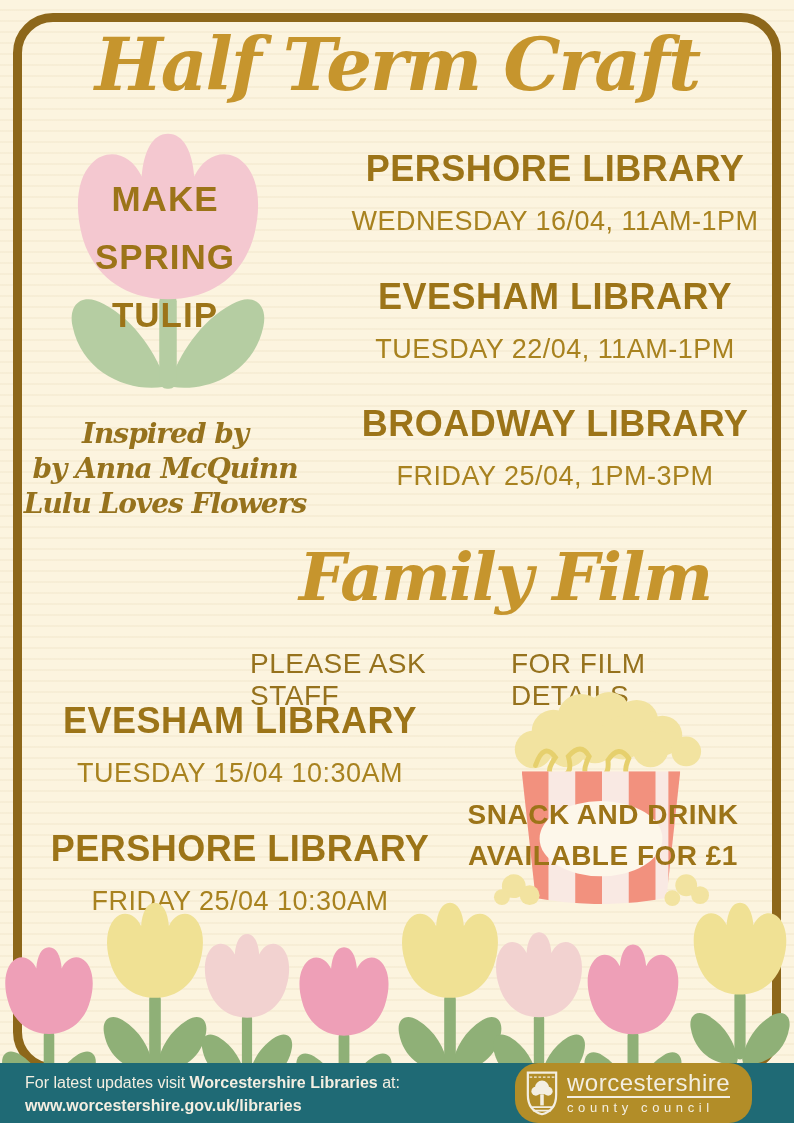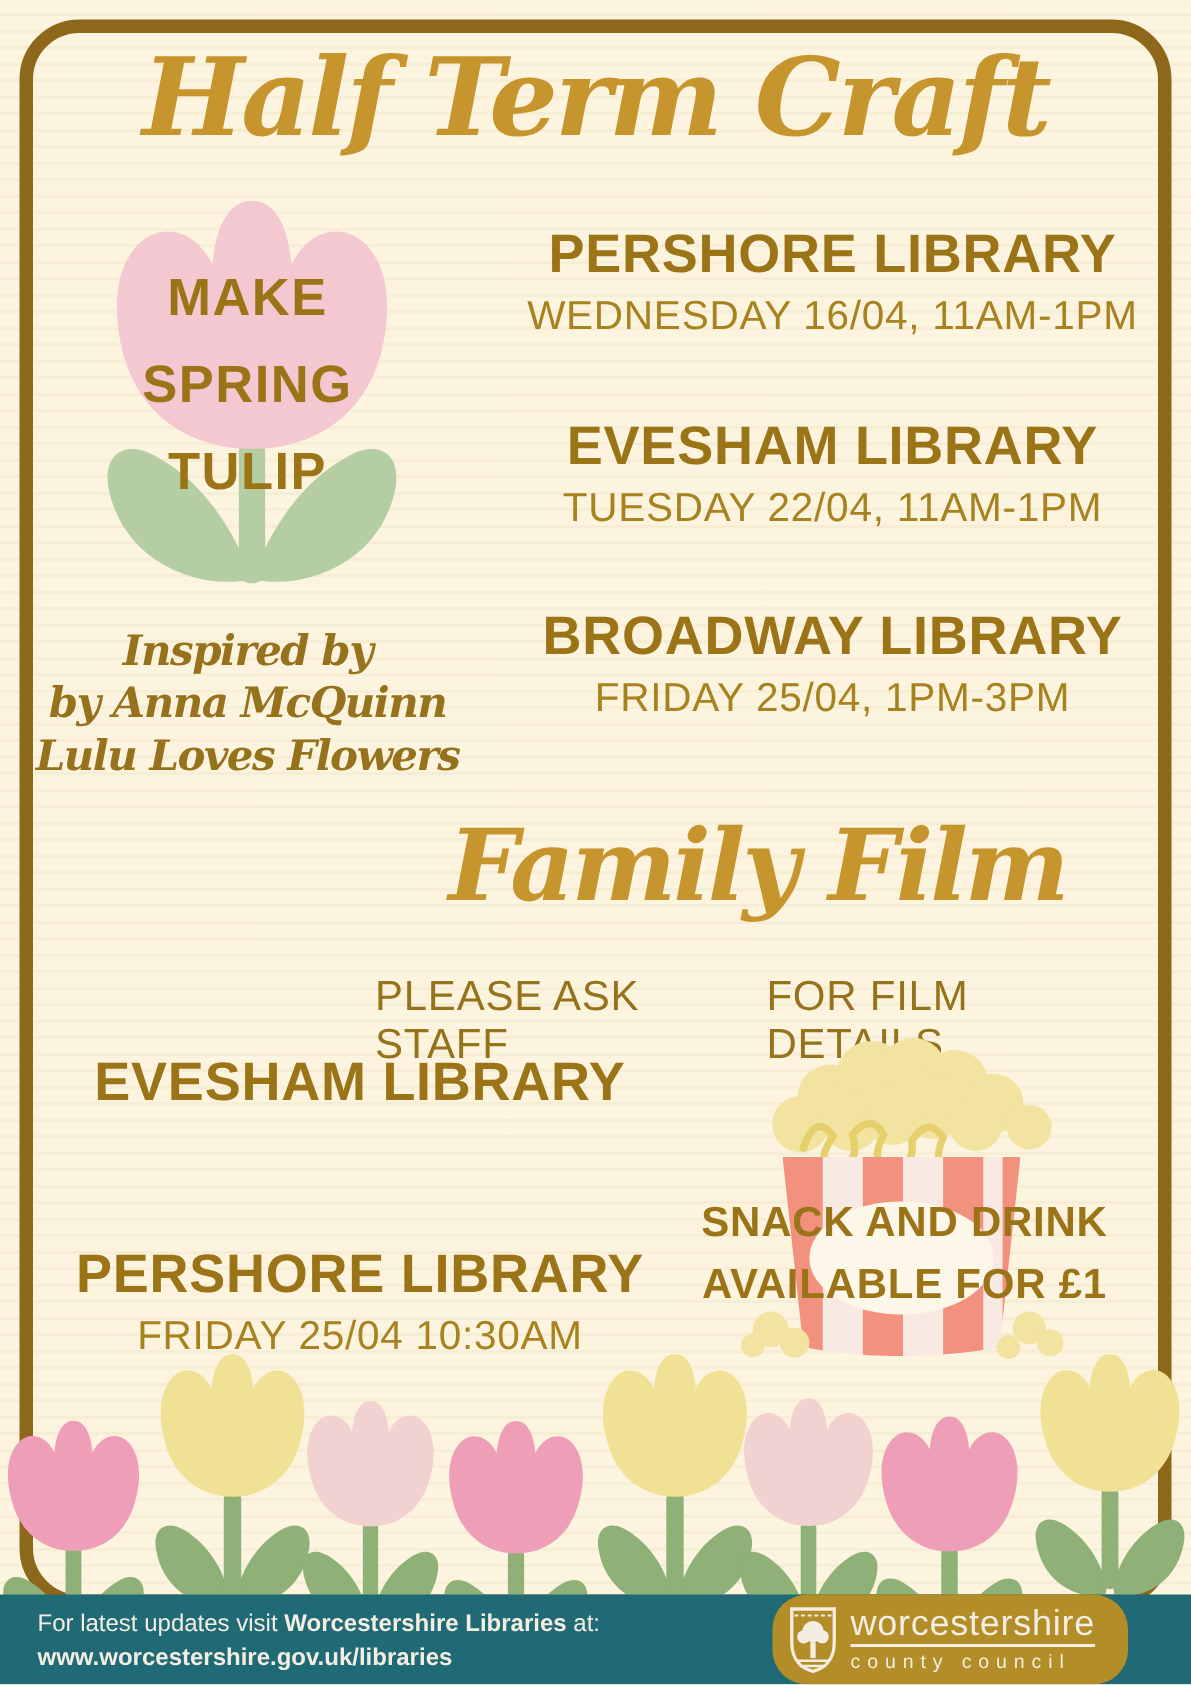--- a/index.html
+++ b/index.html
@@ -32,21 +32,21 @@
     color:var(--text-brown, #9c7418); letter-spacing:1px;
   }
   .inspired{
     position:absolute; left:10px; top:416px; width:310px; z-index:3;
     text-align:center; font-size:28px; line-height:35px;
     font-family:"DejaVu Serif", serif; font-style:italic; font-weight:700;
     color:var(--script-brown, #96721d); letter-spacing:-1px;
   }
   .event{position:absolute; text-align:center; z-index:3;}
   .event .lib{font-size:36px; font-weight:700; color:var(--text-brown, #9c7418); letter-spacing:0.5px;}
-  .event .when{font-size:27px; margin-top:5px; color:var(--text-light, #a8821f); letter-spacing:0.5px;}
+  .event .when{font-size:27px; margin-top:16px; color:var(--text-light, #a8821f); letter-spacing:0.5px;}
   .ce1{left:330px; top:148px; width:450px;}
   .ce2{left:330px; top:276px; width:450px;}
   .ce3{left:330px; top:403px; width:450px;}
   .fe1{left:38px; top:700px; width:404px;}
   .fe2{left:38px; top:828px; width:404px;}
   .film-title{
     position:absolute; left:200px; top:540px; width:610px; margin:0;
     text-align:center; font-size:66px; line-height:1.15; z-index:3; letter-spacing:-2px;
   }
   .film-note{
@@ -144,20 +144,21 @@
 
   <h2 class="film-title script">Family Film</h2>
 
   <div class="film-note">
     <span>PLEASE ASK STAFF</span>
     <span>FOR FILM DETAILS</span>
   </div>
 
   <div class="event fe1">
     <div class="lib">EVESHAM LIBRARY</div>
+    <div class="when">TUESDAY 15/04 10:30AM</div>
   </div>
   <div class="event fe2">
     <div class="lib">PERSHORE LIBRARY</div>
     <div class="when">FRIDAY 25/04 10:30AM</div>
   </div>
 
   <svg class="popcorn" viewBox="0 0 220 230">
     <g fill="var(--popcorn-yellow, #f2e3a0)">
       <circle cx="42" cy="62" r="19"></circle>
         <circle cx="62" cy="44" r="22"></circle>

